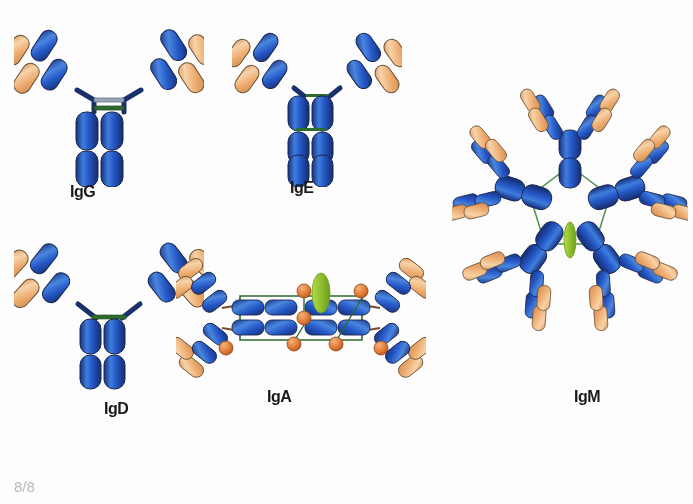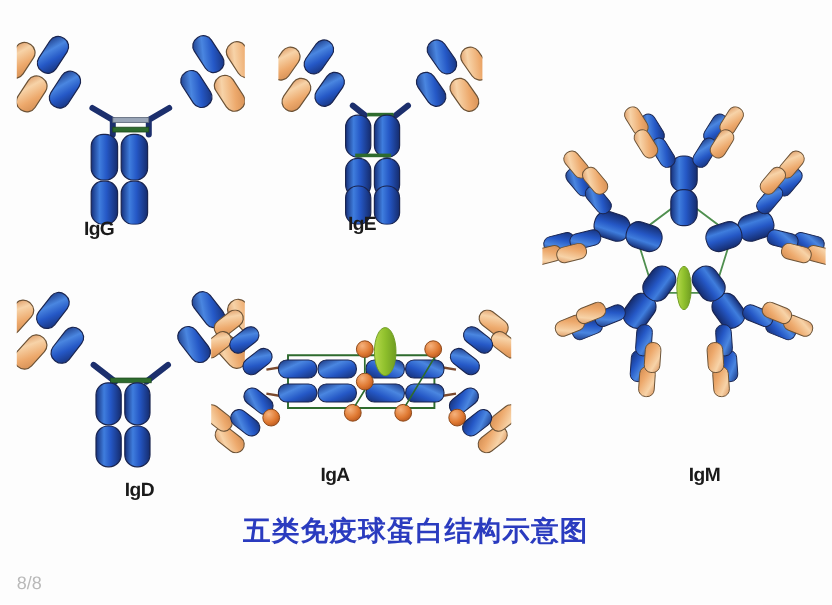--- a/index.html
+++ b/index.html
@@ -342,17 +342,16 @@
           <rect x="20" y="-114" width="13" height="26" rx="6" fill="url(#blueD)" stroke="#1a2550" stroke-width="0.8" transform="rotate(32 26 -101)"></rect>
           <rect x="11" y="-94" width="13" height="26" rx="6" fill="url(#blueD)" stroke="#1a2550" stroke-width="0.8" transform="rotate(32 17 -81)"></rect>
           <rect x="33" y="-120" width="13" height="25" rx="6" fill="url(#orangeG)" stroke="#6b5236" stroke-width="0.8" transform="rotate(32 39 -107)"></rect>
           <rect x="25" y="-101" width="13" height="25" rx="6" fill="url(#orangeG)" stroke="#6b5236" stroke-width="0.8" transform="rotate(32 31 -88)"></rect>
         </g>
       </g>
     </svg>
   </div>
   <div class="ig-label" style="left:548px; top:388px;margin-left:26px;">IgM</div>
 
-  <div id="caption">五类免疫球蛋白结构示意图</div>
 
   <div id="page-indicator">8/8</div>
 
 </div>
 
 </body></html>

